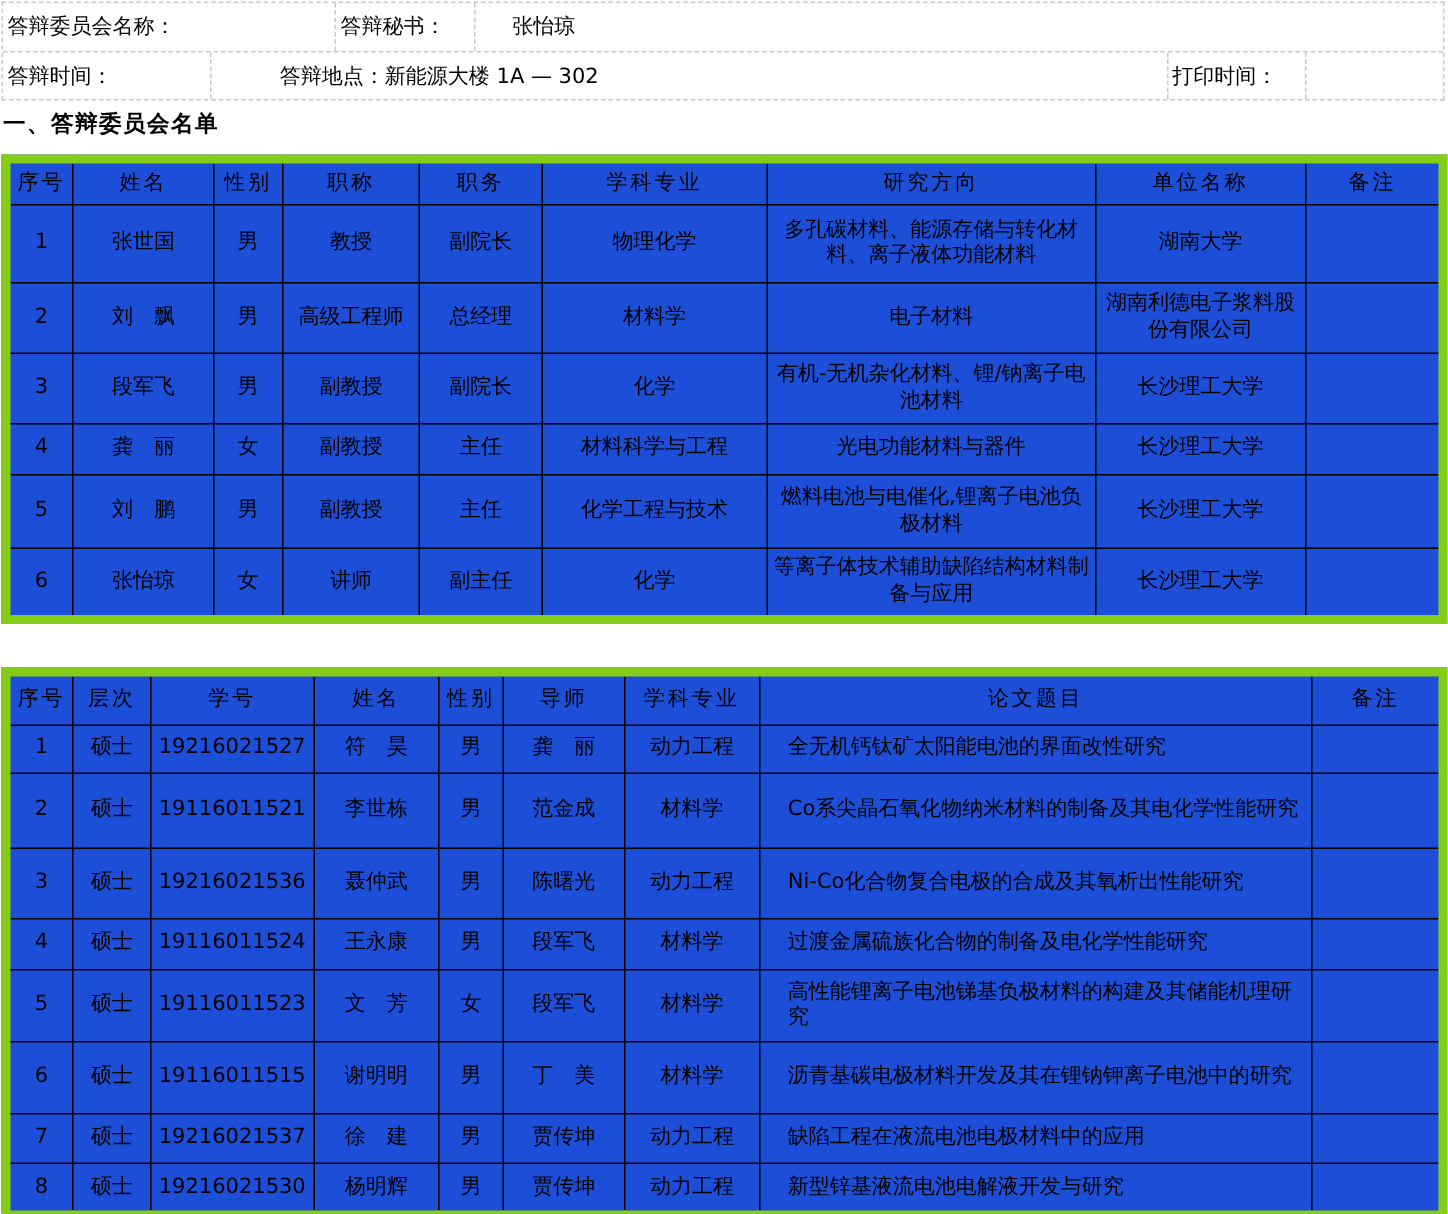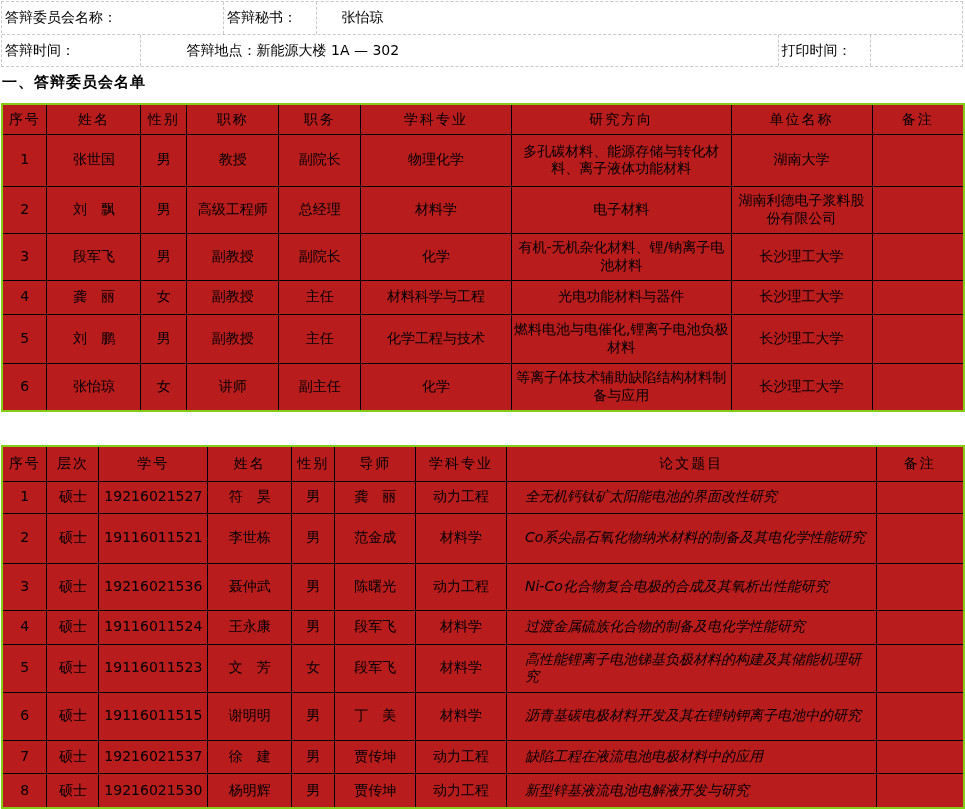--- a/index.html
+++ b/index.html
@@ -26,32 +26,32 @@
   
   .section-title{
     position:absolute;left:2px;font-size:15px;font-weight:bold;
     letter-spacing:1px;white-space:nowrap;
   }
   #title-committee{top:73px;}
   #title-students{top:412px;margin-top:34px;}
   
   table.sheet{
     position:absolute;left:1px;border-collapse:collapse;table-layout:fixed;
-    background:#b91c1c;border:2px solid #84cc16;
+    background:#1d4ed8;border:6px solid #84cc16;
   }
   #committee-table{top:103px;}
   #students-table{top:445px;}
   table.sheet th,table.sheet td{
     border:1px solid #000;font-weight:normal;font-size:14px;
     text-align:center;vertical-align:middle;padding:1px 2px;
     line-height:1.25;overflow:hidden;box-sizing:border-box;
     word-break:break-all;
   }
   table.sheet th{letter-spacing:2px;}
-  table.sheet td.align-left{text-align:left;padding-left:18px;letter-spacing:0;font-style:italic;}
+  table.sheet td.align-left{text-align:left;padding-left:18px;letter-spacing:0;}
 </style>
 </head>
 <body>
 
 <div class="top-table">
   <div class="trow" style="height:32px;">
     <div class="tcell" style="width:221px;">答辩委员会名称：</div>
     <div class="tcell" style="width:93px;">答辩秘书：</div>
     <div class="tcell center" style="width:92px;">张怡琼</div>
   </div>

